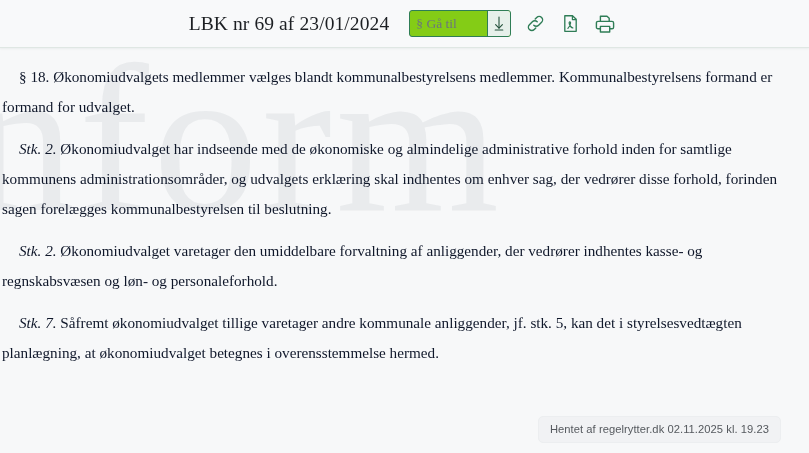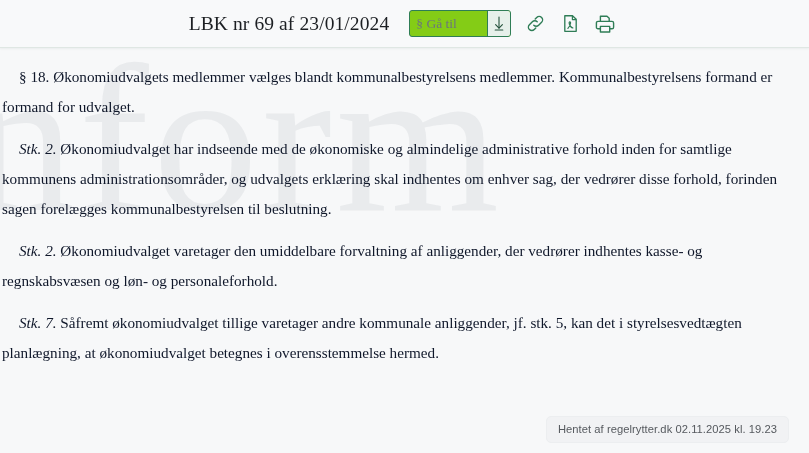--- a/index.html
+++ b/index.html
@@ -148,21 +148,21 @@
     display: inline-block;
     width: 17px;
   }
   .para .sign {
     font-style: normal;
   }
 
   
   .footer-badge {
     position: absolute;
-    right: 20px;
+    right: 28px;
     bottom: 10px;
     z-index: 7;
     background: #f1f2f4;
     border: 1px solid #eceef0;
     border-radius: 5px;
     padding: 6px 11px 7px;
     font-family: "Liberation Sans", "DejaVu Sans", sans-serif;
     font-size: 11.2px;
     color: #55595e;
     letter-spacing: 0.05px;

